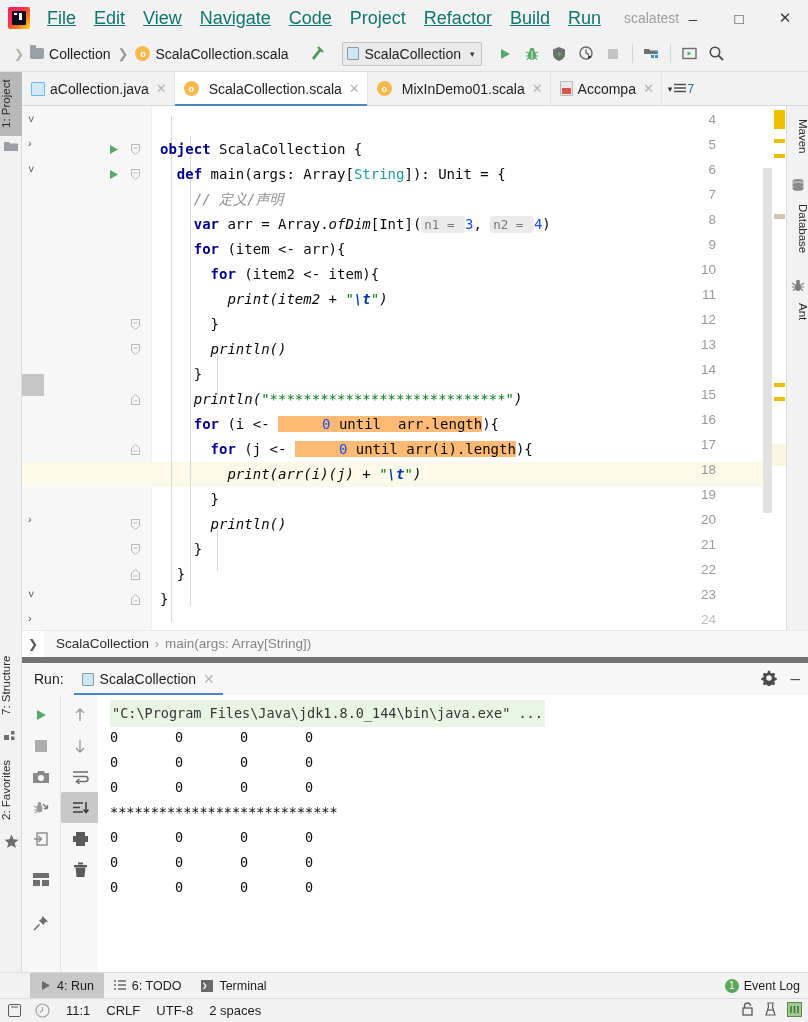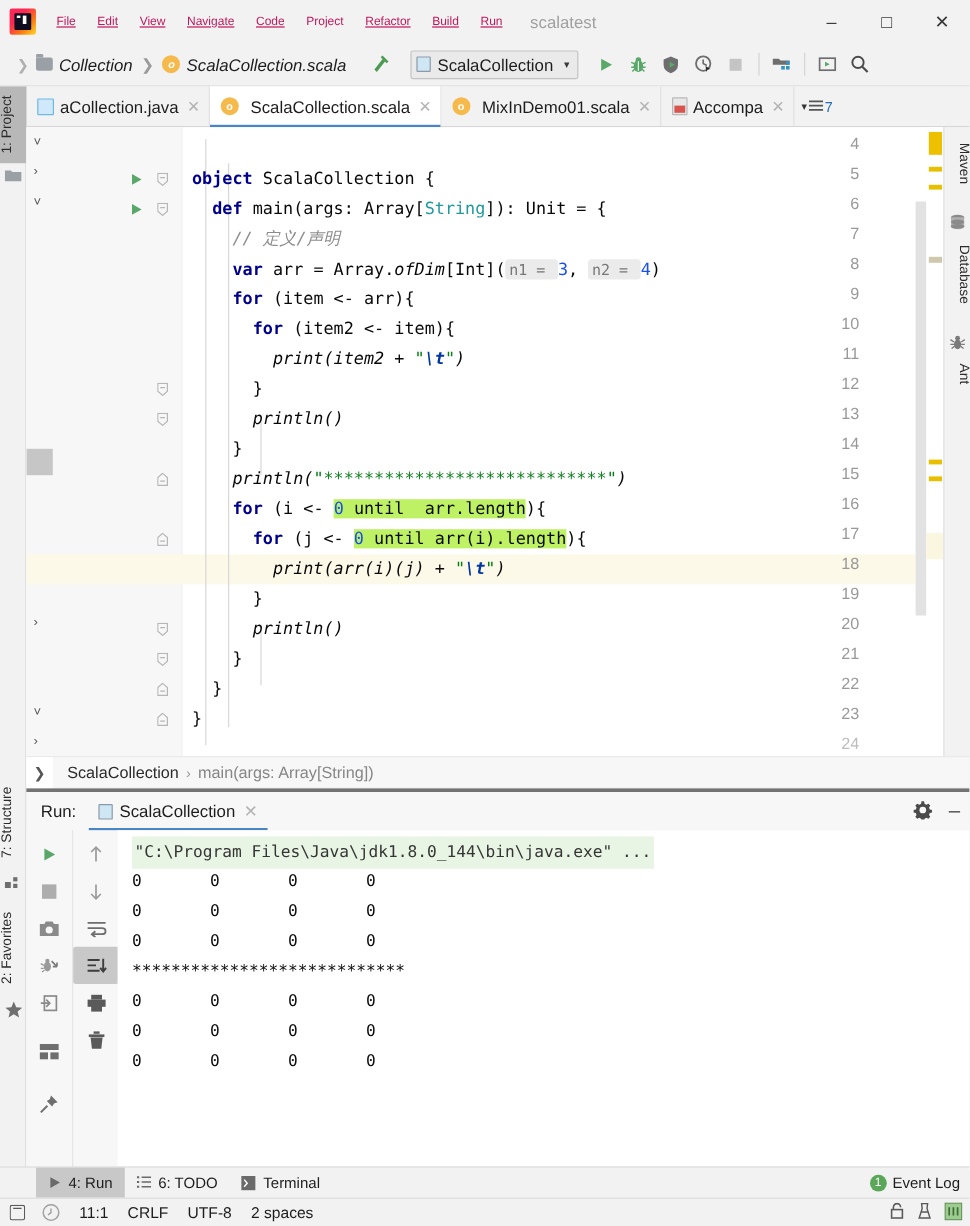--- a/index.html
+++ b/index.html
@@ -15,31 +15,31 @@
   
   .menubar { position:absolute; left:0; top:0; width:808px; height:36px;
              background:#f2f2f2; display:flex; align-items:center; }
   .logo { width:22px; height:22px; margin-left:8px; margin-right:8px; position:relative; flex:0 0 auto;}
   .logo .lg-a { position:absolute; left:0; top:0; width:22px; height:22px;
                 background:linear-gradient(135deg,#fe2857 0%,#fe2857 34%,#f97a12 67%,#ffda2a 100%);
                 border-radius:2px; }
   .logo .lg-b { position:absolute; left:4px; top:4px; width:14px; height:14px; background:#0d0d1f; border-radius:1px;}
   .logo .lg-c { position:absolute; left:6px; top:6px; width:3px; height:2px; background:#fff;}
   .logo .lg-d { position:absolute; left:11px; top:6px; width:3px; height:7px; background:#fff;}
-  .menuitem { padding:4px 9px; font-size:10px; color:#be185d; cursor:default; }
+  .menuitem { padding:4px 9px; font-size:18px; color:#0f766e; cursor:default; }
   .menuitem u { text-decoration:underline; }
   .proj-name { margin-left:14px; font-size:14px; color:#a0a0a0; }
   .wincontrols { position:absolute; right:0; top:0; height:36px; display:flex; align-items:center; }
   .winbtn { width:46px; height:36px; display:flex; align-items:center; justify-content:center;
             font-size:15px; color:#3a3a3a; }
 
   
   .toolbar { position:absolute; left:0; top:36px; width:808px; height:36px;
              background:#f2f2f2; display:flex; align-items:center; border-bottom:1px solid #e0e0e0;}
-  .crumb { display:flex; align-items:center; font-size:14px;font-style:italic; }
+  .crumb { display:flex; align-items:center; font-size:14px; }
   .folder-ic { width:14px; height:11px; background:#9aa0a6; border-radius:1px 2px 2px 2px; position:relative; margin-right:5px;}
   .folder-ic:before{content:"";position:absolute;left:0;top:-3px;width:6px;height:3px;background:#9aa0a6;border-radius:1px 1px 0 0;}
   .scala-ic { width:15px;height:15px;border-radius:50%;background:#f5ba4b;position:relative;margin-right:5px;
               display:inline-flex;align-items:center;justify-content:center;color:#fff;font-size:9px;font-weight:bold;}
   .runconfig { display:flex; align-items:center; height:24px; padding:0 6px 0 4px;
                border:1px solid #c3c3c3; background:#eaeaea; border-radius:2px; margin-left:12px; }
   .rc-ic { width:12px;height:13px;border:1.6px solid #8b9aa6;background:#cfe6f5;margin-right:6px;border-radius:1px;}
   .rc-label { font-size:14px; }
   .rc-arrow { margin-left:9px; color:#3a3a3a; font-size:9px; }
   .tribtn { width:27px;height:27px;display:flex;align-items:center;justify-content:center; }
@@ -89,41 +89,41 @@
   .codetext { position:absolute; left:8px; top:0; height:25px; line-height:25px; white-space:pre;
               font-family:"DejaVu Sans Mono","Liberation Mono",monospace; font-size:14px; color:#080808;text-align:right; }
   .kw { color:#00008c; font-weight:bold; }
   .ital { font-style:italic; }
   .typ { color:#20999d; }
   .str { color:#067d17; }
   .esc { color:#0037a6; font-weight:bold; }
   .num { color:#1750eb; }
   .cmt { color:#8c8c8c; font-style:italic; }
   .hint { background:#ebebeb; color:#787878; border-radius:3px; padding:1px 3px; font-size:12.5px;}
-  .hl { background:#bef264; }
+  .hl { background:#fdba74;padding-left:44px; }
   .caretline { background:#fdf9e8; }
   .igud { position:absolute; width:1px; background:#d8d8d8; }
 
   
   .stripe { position:absolute; right:0; top:0; width:14px; height:524px; background:#ffffff; }
   .stripe .m { position:absolute; right:1px; width:11px; }
   .ed-sb { position:absolute; right:14px; top:0; width:9px; height:524px; }
   .ed-sb .thumb { position:absolute; right:0; width:9px; background:#e2e2e2; border-radius:1px;}
 
   
   .bcbar { position:absolute; left:22px; top:630px; width:786px; height:26px; background:#f7f7f7;
            display:flex; align-items:center; border-top:1px solid #eaeaea; }
   .bc-chevron { width:22px; text-align:center; color:#555; font-size:12px; background:#fff; height:26px; line-height:26px;}
   .bc-item { font-size:13.5px; color:#2b2b2b; margin-left:12px;}
   .bc-sep { color:#9a9a9a; margin:0 6px; font-size:12px;}
   .bc-item.dim { color:#868686; margin-left:0; }
 
   
   .runpanel { position:absolute; left:22px; top:657px; width:786px; height:315px; background:#f7f7f7;
-              border-top:3px solid #737373; }
+              border-top:6px solid #737373; }
   .rp-head { position:absolute; left:0; top:0; width:786px; height:32px; display:flex; align-items:center; }
   .rp-title { margin-left:12px; font-size:14px; color:#1d1d1d; }
   .rp-tab { display:flex; align-items:center; margin-left:10px; height:32px; padding:0 8px;
             position:relative; font-size:14px; }
   .rp-tab:after { content:""; position:absolute; left:0; right:0; bottom:0; height:2px; background:#4a86c5;}
   .rp-tab .tclose { margin-left:7px; color:#b4b4b4; }
   .rp-actions { position:absolute; right:8px; top:0; height:32px; display:flex; align-items:center; gap:14px;}
   .rp-body { position:absolute; left:0; top:32px; width:786px; height:283px; background:#f7f7f7; }
   .rp-tools { position:absolute; left:0; top:0; width:38px; height:283px; }
   .rp-tools2 { position:absolute; left:38px; top:0; width:38px; height:283px; border-left:1px solid #e4e4e4;}

